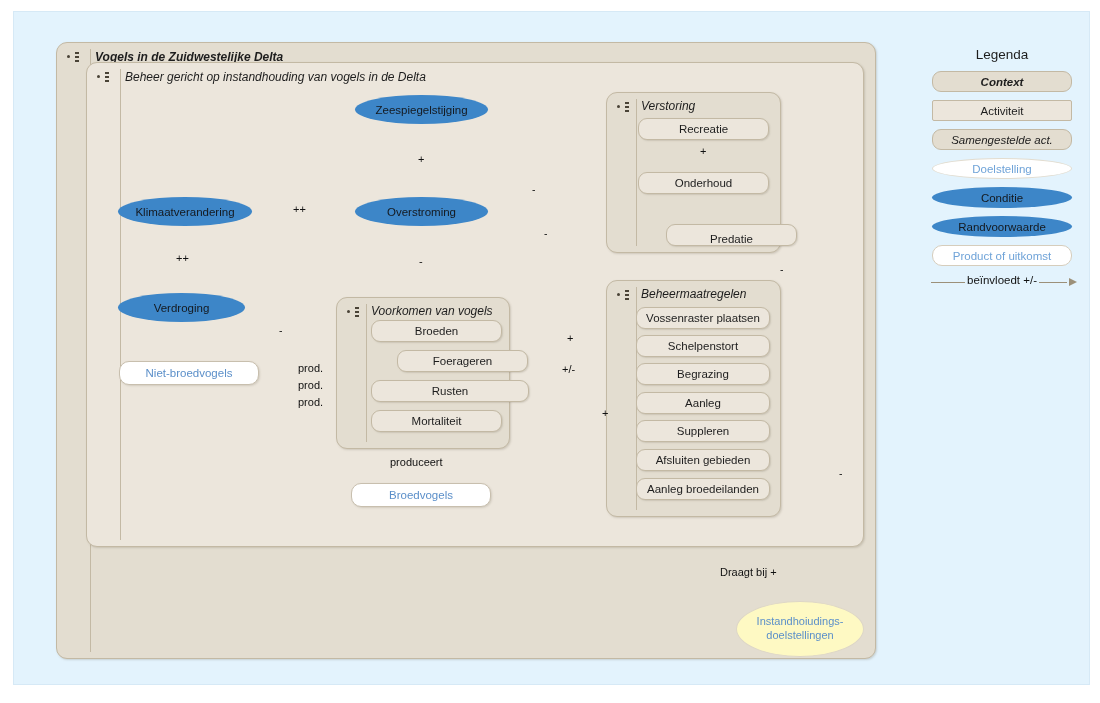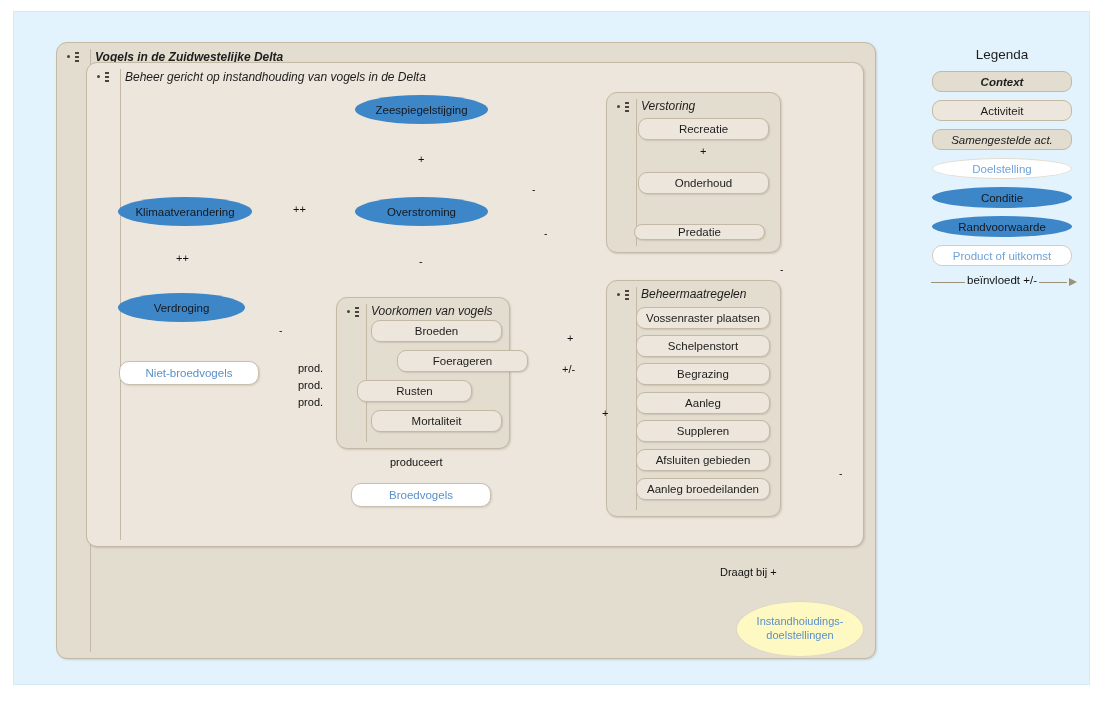--- a/index.html
+++ b/index.html
@@ -177,21 +177,21 @@
   .lg-ctx {
     border: 1px solid #c3b9a4;
     border-radius: 9px;
     background: #e3ddd0;
     font-style: italic;
     font-weight: bold;
     color: #1d1d1d;
   }
   .lg-act {
     border: 1px solid #c3b9a4;
-    border-radius: 9px;
+    border-radius: 2px;
     background: #ece6dc;
     color: #1d1d1d;
   }
   .lg-comp {
     border: 1px solid #c3b9a4;
     border-radius: 9px;
     background: #e3ddd0;
     font-style: italic;
     color: #1d1d1d;
   }
@@ -373,21 +373,21 @@
       </div>
       <div class="vrule" style="left:29px;"></div>
       <div class="container-title plain" style="left:34px; top:6px;">Voorkomen van vogels</div>
     </div>
     <div class="pill" style="left:357px; top:308px; width:131px; height:22px;">
       <span>Broeden</span>
     </div>
     <div class="pill" style="left:357px; top:338px; width:131px; height:22px;margin-left:26px;">
       <span>Foerageren</span>
     </div>
-    <div class="pill" style="left:343px; top:368px; width:115px; height:22px;">
+    <div class="pill" style="left:357px; top:368px; width:158px; height:22px;">
       <span>Rusten</span>
     </div>
     <div class="pill" style="left:357px; top:398px; width:131px; height:22px;">
       <span>Mortaliteit</span>
     </div>
 
     <div class="container-box" style="left:592px; top:80px; width:175px; height:161px;">
       <div class="handle">
         <span class="dot"></span>
         <span class="bars">
@@ -398,21 +398,21 @@
       </div>
       <div class="vrule" style="left:29px;"></div>
       <div class="container-title plain" style="left:34px; top:6px;">Verstoring</div>
     </div>
     <div class="pill" style="left:624px; top:106px; width:131px; height:22px;">
       <span>Recreatie</span>
     </div>
     <div class="pill" style="left:624px; top:160px; width:131px; height:22px;">
       <span>Onderhoud</span>
     </div>
-    <div class="pill" style="left:620px; top:212px; width:131px; height:16px;">
+    <div class="pill" style="left:652px; top:212px; width:131px; height:22px;align-items:flex-end;">
       <span>Predatie</span>
     </div>
 
     <div class="container-box" style="left:592px; top:268px; width:175px; height:237px;">
       <div class="handle">
         <span class="dot"></span>
         <span class="bars">
             <i></i>
             <i></i>
             <i></i>

